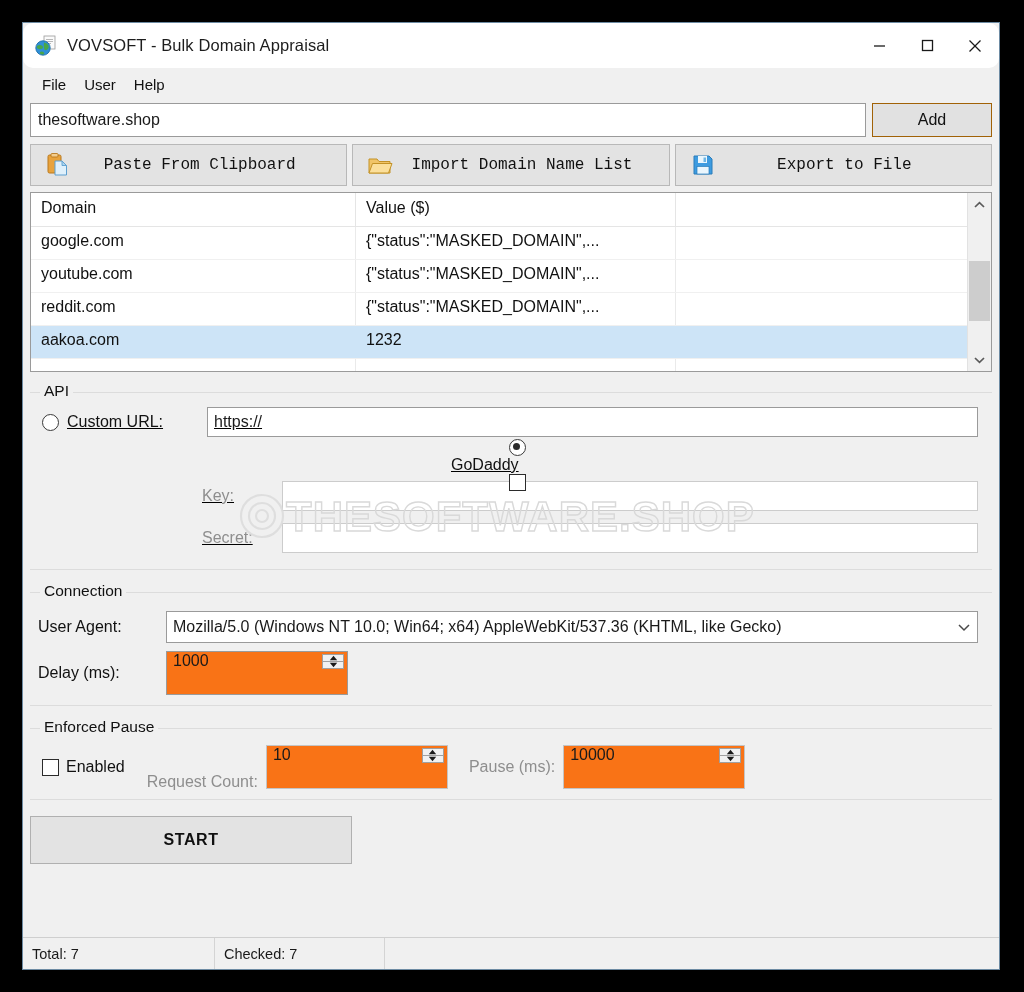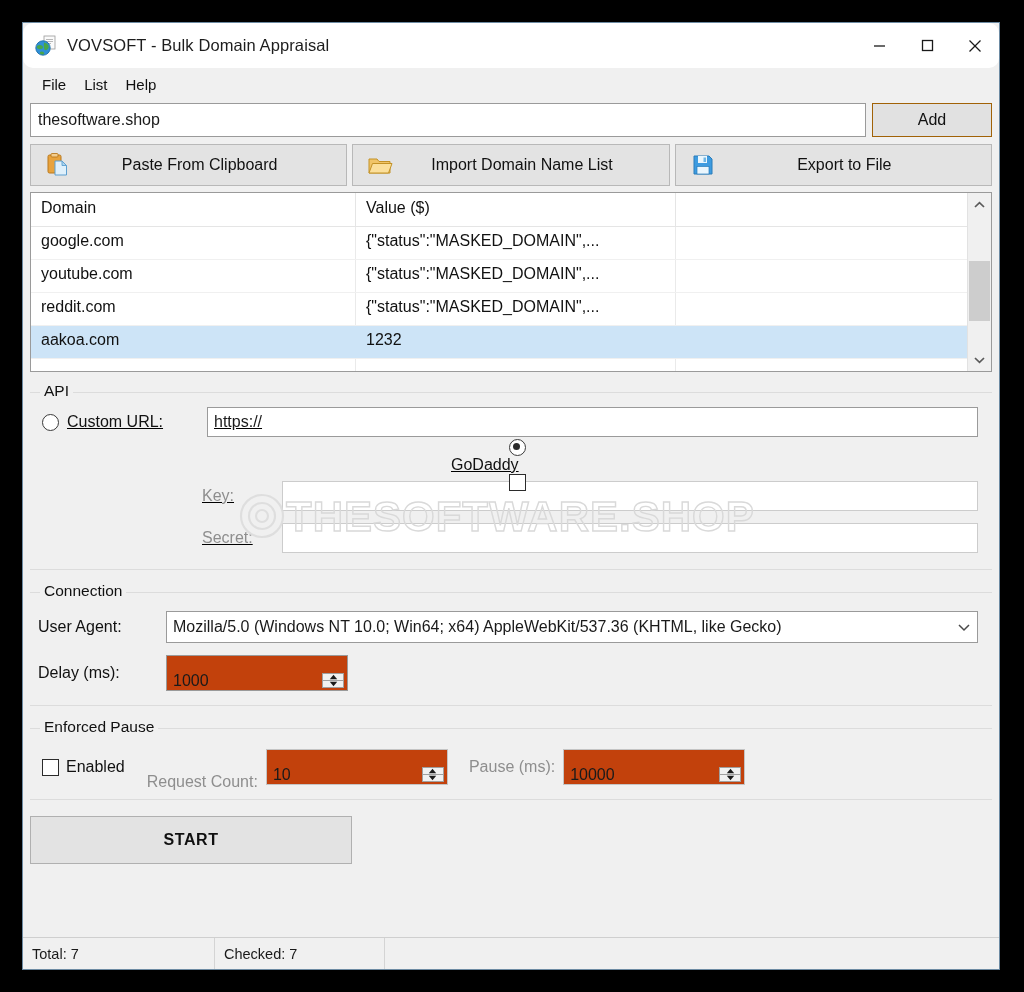--- a/index.html
+++ b/index.html
@@ -122,20 +122,21 @@
   }
   .tool-btn {
     flex: 1 1 0;
     border: 1px solid #b8b8b8;
     background: #e3e3e3;
     display: flex;
     align-items: center;
     position: relative;
     cursor: default;
     box-sizing: border-box;
+    font-family: Liberation Mono, monospace;
   }
   .tool-btn + .tool-btn { margin-left: 5px; }
   .tool-ico {
     position: absolute;
     left: 14px;
     width: 26px;
     height: 26px;
     top: 50%;
     transform: translateY(-50%);
   }
@@ -301,24 +302,24 @@
     height: 30px;
     box-sizing: border-box;
     outline: none;
   }
   .txtfield.disabled { border-color: #cccccc; background: #ffffff; }
 
   
   .spin {
     display: flex;
     border: 1px solid #9a9a9a;
-    background: #c2410c;
-    height: 36px;
-    box-sizing: border-box;
-    align-items: flex-end;
+    background: #f97316;
+    height: 44px;
+    box-sizing: border-box;
+    align-items: flex-start;
   }
   .spin.dim { border-color: #c4c4c4; }
   .spin input {
     border: none;
     outline: none;
     flex: 1 1 auto;
     font-family: "Liberation Sans", sans-serif;
     font-size: 16px;
     color: #1a1a1a;
     padding: 0 6px;
@@ -470,21 +471,21 @@
             <line x1="1.5" y1="1.5" x2="12.5" y2="12.5" stroke="#1a1a1a" stroke-width="1.3"></line>
             <line x1="12.5" y1="1.5" x2="1.5" y2="12.5" stroke="#1a1a1a" stroke-width="1.3"></line>
           </svg>
       </div>
     </div>
   </div>
 
   
   <div class="menubar">
     <div class="menu-item">File</div>
-    <div class="menu-item">List</div>
+    <div class="menu-item">User</div>
     <div class="menu-item">Help</div>
   </div>
 
   
   <div class="input-row">
     <input class="domain-input" type="text" value="thesoftware.shop" style="">
     <button class="add-btn">Add</button>
   </div>
 
   

